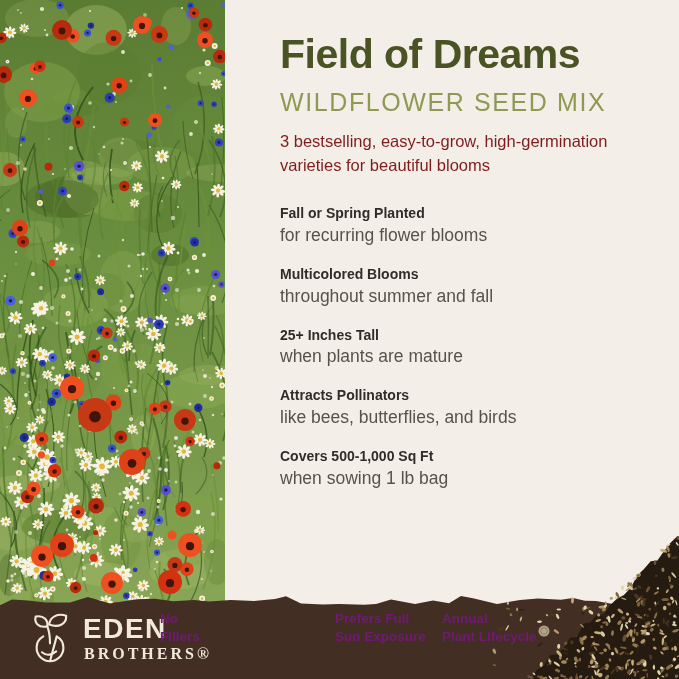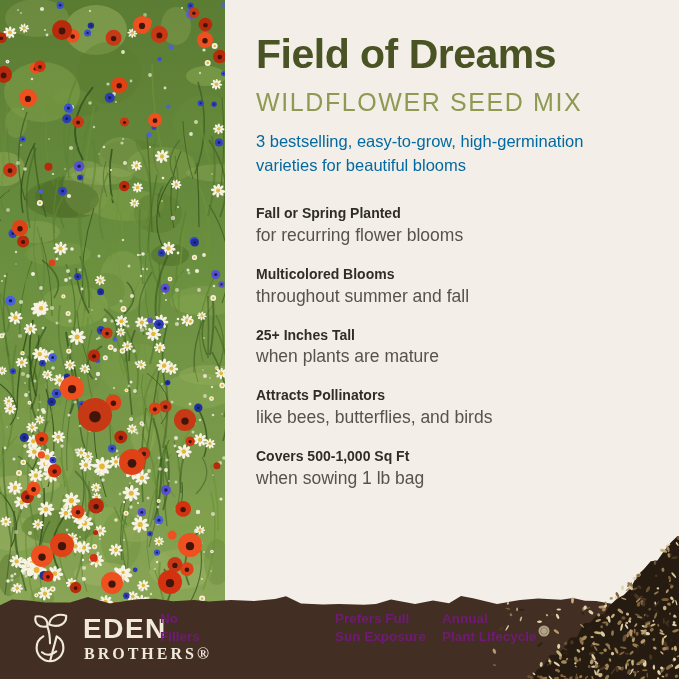--- a/index.html
+++ b/index.html
@@ -5,24 +5,24 @@
   html,body{margin:0;padding:0;background:#ffffff;}
   .canvas{
     position:relative;width:679px;height:679px;overflow:hidden;
     background:#f3eee7;
     font-family:"Liberation Sans", sans-serif;
   }
   
   .photo{position:absolute;left:0;top:0;width:225px;height:612px;}
   .photo svg{display:block;width:225px;height:612px;}
   
-  .content{position:absolute;left:256px;top:34px;width:392px;}
+  .content{position:absolute;left:280px;top:34px;width:392px;}
   .title{font-size:41px;font-weight:700;color:#4a5323;letter-spacing:-0.5px;line-height:1.02;margin:0 0 13px 0;}
   .subtitle{font-size:25px;font-weight:400;color:#8e9a52;letter-spacing:1.6px;margin:0 0 15px 0;line-height:1.05;}
-  .desc{font-size:16.5px;color:#0369a1;line-height:1.45;margin:8px 0 27px 0;}
+  .desc{font-size:16.5px;color:#7f1d1d;line-height:1.45;margin:8px 0 27px 0;}
   .desc span{display:block;}
   .feature{margin:0 0 20px 0;}
   .feature-heading{font-size:14px;font-weight:700;color:#302d28;line-height:1.2;margin:0 0 3px 0;}
   .feature-detail{font-size:17.5px;color:#57534b;line-height:1.2;margin:0;}
   
   .footer{position:absolute;left:0;top:592px;width:679px;height:87px;}
   .footer svg.torn{position:absolute;left:0;top:0;width:679px;height:87px;}
   .footer-content{position:absolute;left:0;top:0;width:679px;height:87px;}
   .brand{position:absolute;left:26px;top:21px;display:flex;align-items:center;}
   .brand-icon{width:48px;height:50px;margin-right:9px;}

